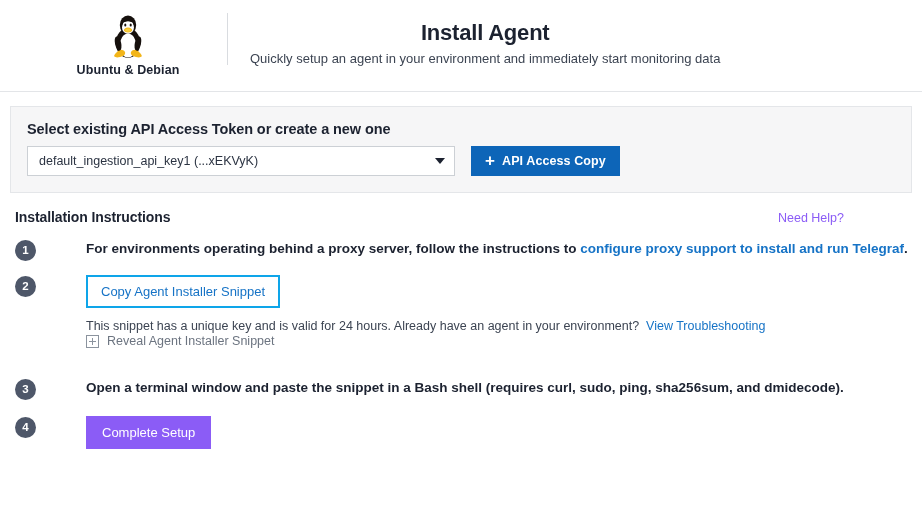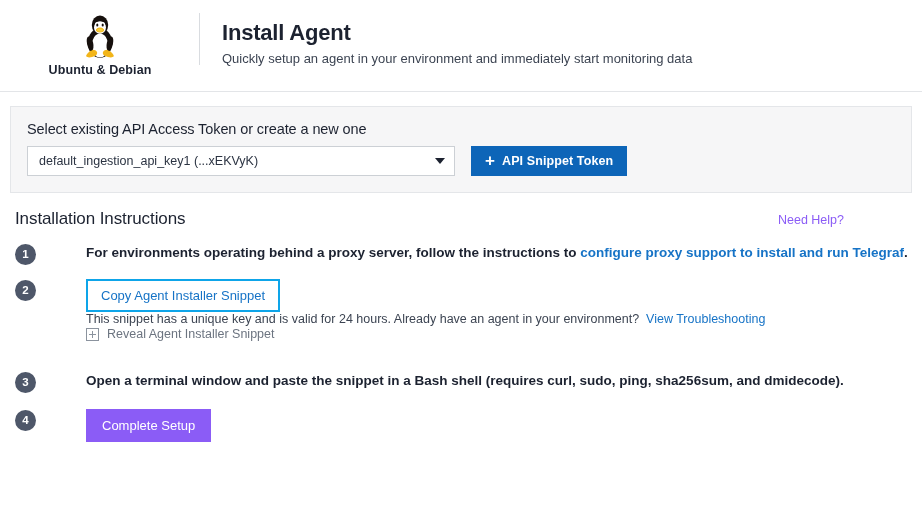--- a/index.html
+++ b/index.html
@@ -26,20 +26,21 @@
     background: #ffffff;
   }
   .platform-block {
     width: 200px;
     box-sizing: border-box;
     padding-top: 14px;
     display: flex;
     flex-direction: column;
     align-items: center;
     position: relative;
+    margin-left: 28px;
   }
   .platform-block:after {
     content: "";
     position: absolute;
     right: 0;
     top: 13px;
     bottom: 12px;
     width: 1px;
     background: #d9dce0;
   }
@@ -51,20 +52,21 @@
   .platform-label {
     margin-top: 3px;
     font-size: 12.5px;
     font-weight: bold;
     color: #1c2230;
     letter-spacing: .1px;
   }
   .title-block {
     padding-left: 22px;
     padding-top: 20px;
+    text-align: center;
   }
   .page-title {
     font-size: 22px;
     font-weight: bold;
     color: #1c2230;
     line-height: 1.15;
     letter-spacing: -0.2px;
   }
   .page-subtitle {
     margin-top: 6px;
@@ -76,21 +78,21 @@
   
   .token-panel {
     margin: 14px 10px 0 10px;
     background: #f6f6f7;
     border: 1px solid #e4e6e9;
     box-sizing: border-box;
     padding: 14px 16px 16px 16px;
   }
   .token-panel-title {
     font-size: 14.5px;
-    font-weight: normal;
+    font-weight: bold;
     color: #1c2230;
     margin-bottom: 9px;
     letter-spacing: -0.1px;
   }
   .token-row {
     display: flex;
     align-items: center;
   }
   .token-select {
     width: 428px;
@@ -164,22 +166,22 @@
   .instructions-wrap {
     padding: 16px 10px 0 15px;
     position: relative;
   }
   .instructions-head {
     display: flex;
     align-items: baseline;
     justify-content: space-between;
   }
   .instructions-title {
-    font-size: 17px;
-    font-weight: normal;
+    font-size: 14px;
+    font-weight: bold;
     color: #1c2230;
     letter-spacing: -0.1px;
   }
   .need-help {
     font-size: 12.5px;
     color: #8b5cf6;
     cursor: pointer;
     padding-right: 68px;
   }
 
@@ -228,20 +230,21 @@
     background: #ffffff;
     border: 2px solid #0ea5e9;
     color: #1673c6;
     font-family: "Liberation Sans", sans-serif;
     font-size: 13px;
     padding: 7px 13px;
     cursor: pointer;
     display: inline-block;
   }
   .snippet-note {
+    margin-top: 11px;
     font-size: 12.5px;
     color: #3c4452;
   }
   .reveal-row {
     margin-top: 1px;
     display: flex;
     align-items: center;
     color: #6c7480;
     font-size: 12.5px;
     cursor: pointer;
@@ -312,21 +315,21 @@
 
 <div class="token-panel">
   <div class="token-panel-title">Select existing API Access Token or create a new one</div>
   <div class="token-row">
     <div class="token-select">
       <span>default_ingestion_api_key1 (...xEKVyK)</span>
       <span class="caret"></span>
     </div>
     <button class="btn-token">
       <span class="plus-glyph">+</span>
-      <span>API Snippet Token</span>
+      <span>API Access Copy</span>
     </button>
   </div>
 </div>
 
 <div class="instructions-wrap">
   <div class="instructions-head">
     <div class="instructions-title">Installation Instructions</div>
     <div class="need-help">Need Help?</div>
   </div>
 

